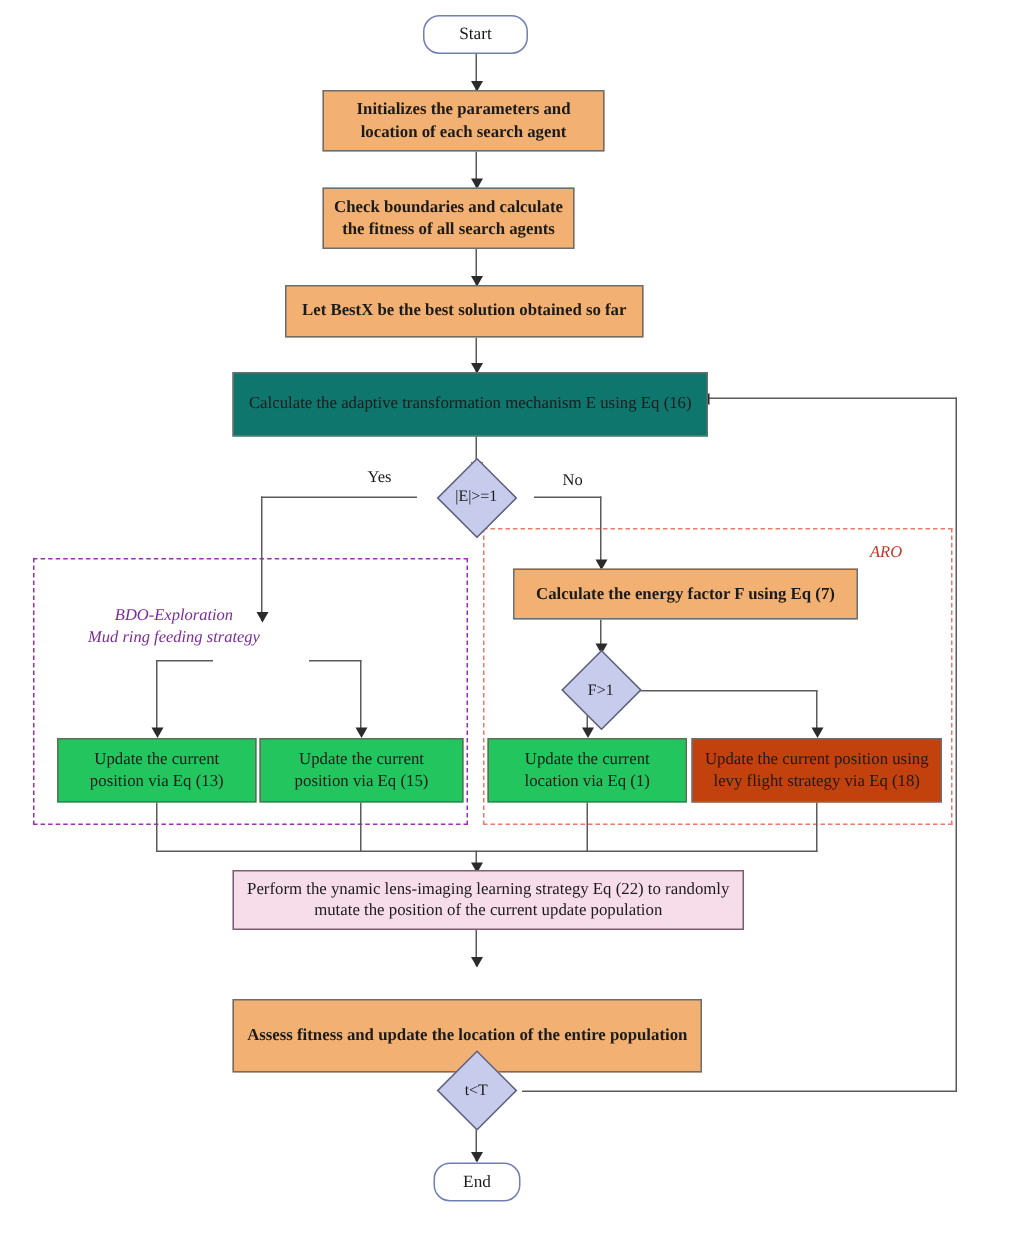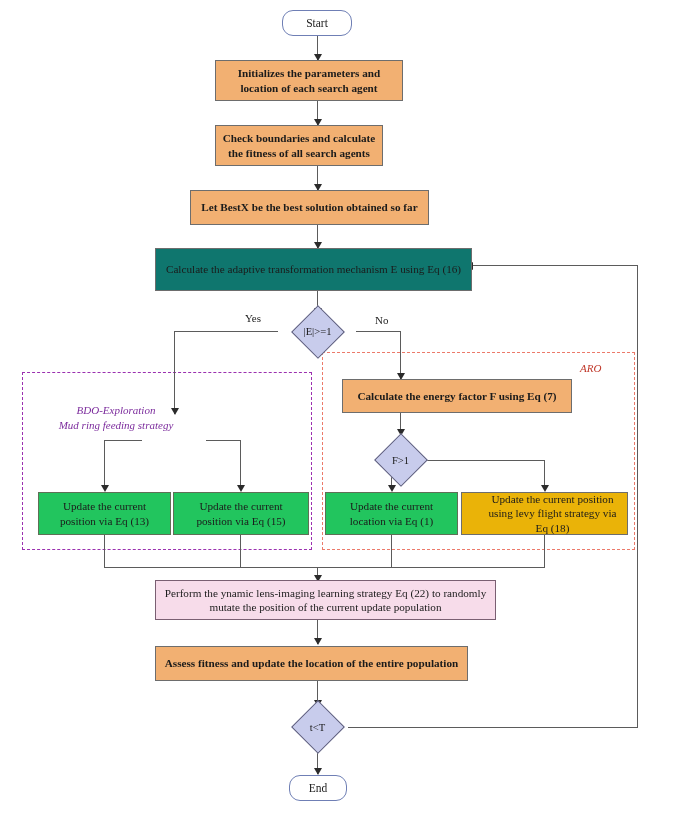--- a/index.html
+++ b/index.html
@@ -11,21 +11,21 @@
   
   .node{position:absolute;box-sizing:border-box;display:flex;align-items:center;
         justify-content:center;text-align:center;color:#1b1b1b;line-height:1.28;
         font-size:11.2px;z-index:3;}
   .rect{border:1.2px solid #5b5b5b;padding:3px 6px;}
 
   .orange{background:#F2B072;border-color:#6d6d6d;font-weight:bold;}
   .pink{background:#0f766e;border-color:#6d6d6d;}
   .magenta{background:#F7DCEA;border-color:#7a5f72;}
   .green{background:#22c55e;border-color:#5f6f56;}
-  .peach{background:#eab308;border-color:#6d6d6d;padding-left:22px;}
+  .peach{background:#c2410c;border-color:#6d6d6d;}
 
   
   .term{background:#ffffff;border:1.5px solid #6f7fb5;border-radius:11px;
         font-size:11.5px;}
 
   
   .diamond{position:absolute;z-index:3;}
   .diamond .shape{position:absolute;inset:0;background:#C8CCEC;
         border:1.2px solid #5d5d7a;transform:rotate(45deg);box-sizing:border-box;}
   .diamond .dlabel{position:absolute;inset:0;display:flex;align-items:center;
@@ -160,21 +160,21 @@
   <div class="node rect green" style="left:38px;top:492px;width:133px;height:43px;">Update the current position via Eq (13)</div>
 
   <div class="node rect green" style="left:173px;top:492px;width:136px;height:43px;">Update the current position via Eq (15)</div>
 
   <div class="node rect green" style="left:325px;top:492px;width:133px;height:43px;">Update the current location via Eq (1)</div>
 
   <div class="node rect peach" style="left:461px;top:492px;width:167px;height:43px;">Update the current position using levy flight strategy via Eq (18)</div>
 
   <div class="node rect magenta" style="left:155px;top:580px;width:341px;height:40px;">Perform the ynamic lens-imaging learning strategy Eq (22) to randomly mutate the position of the current update population</div>
 
-  <div class="node rect orange" style="left:155px;top:646px;width:313px;height:35px;">Assess fitness and update the location of the entire population</div>
+  <div class="node rect orange" style="left:155px;top:666px;width:313px;height:49px;">Assess fitness and update the location of the entire population</div>
 
   <div class="diamond" style="left:285px;top:706px;width:65px;height:42px;">
     <div class="shape" style="left:13.5px;top:1.5px;width:38px;height:38px;"></div>
     <div class="dlabel">t&lt;T</div>
   </div>
 
   <div class="node term" style="left:289px;top:775px;width:58px;height:26px;">End</div>
 
 </div>
 

